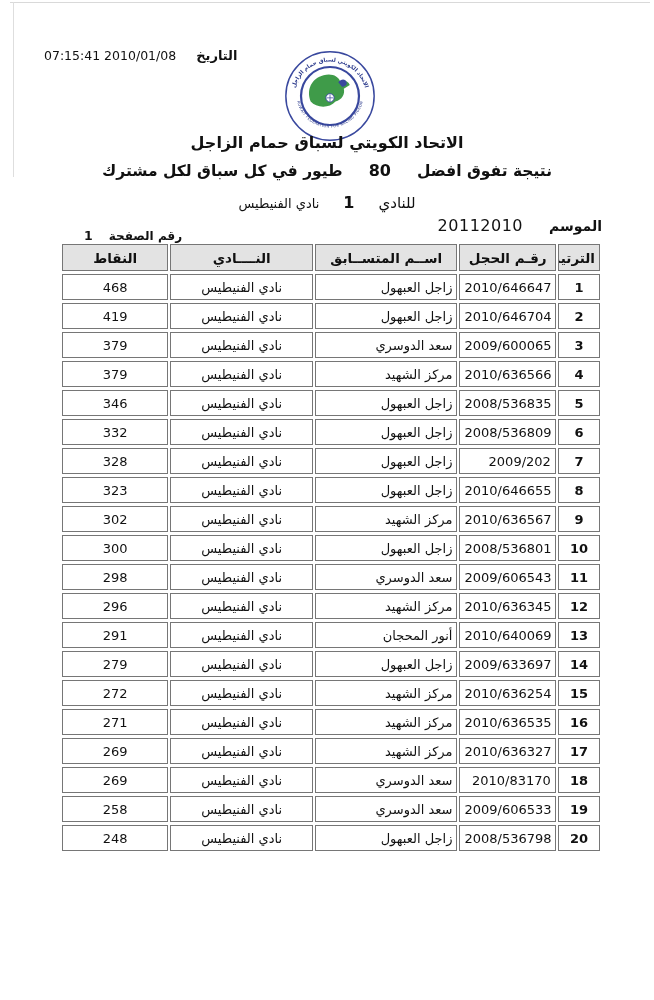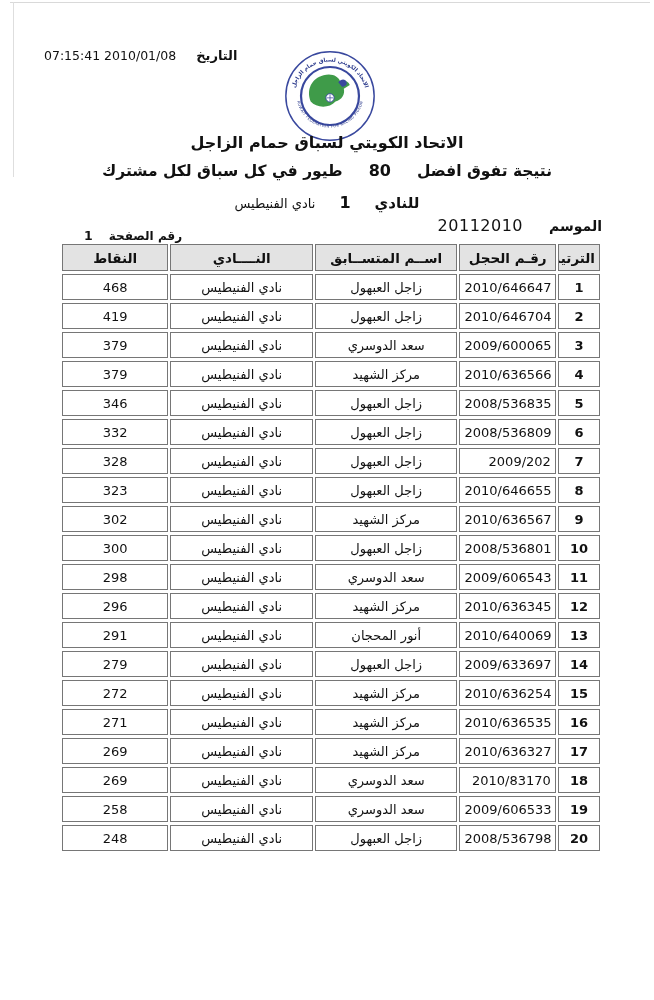--- a/index.html
+++ b/index.html
@@ -39,21 +39,21 @@
     display: flex; justify-content: center; align-items: baseline;
     direction: rtl; gap: 14px;
     font-weight: bold; font-size: 15.5px;
   }
   .title2 .count { font-size: 16px; margin: 0 12px; }
   .title3 {
     position: absolute; left: 0; top: 193px; width: 654px;
     display: flex; justify-content: center; align-items: baseline;
     direction: rtl; gap: 24px;
   }
-  .title3 .lbl { font-weight: bold; font-size: 15px; }
+  .title3 .lbl { font-weight: normal; font-size: 15px; }
   .title3 .num { font-weight: bold; font-size: 16px; }
   .title3 .club { font-size: 13px; }
 
   .season-line {
     position: absolute; right: 52px; top: 216px;
     display: flex; direction: rtl; align-items: baseline; gap: 26px;
   }
   .season-line .label { font-weight: bold; font-size: 14px; }
   .season-line .value { font-size: 16px; letter-spacing: 0.5px; }
 
@@ -82,21 +82,21 @@
     font-weight: bold;
     font-size: 13.5px;
     height: 25px;
     text-align: center;
     padding: 0 4px;
   }
   table.results th.pts-head { }
   table.results td { height: 24px; font-size: 13px; padding: 0 4px; }
   td.rank   { text-align: center; font-weight: bold; font-size: 13.5px; }
   td.ring   { text-align: right; padding-right: 8px; font-size: 14px; direction: ltr; }
-  td.name   { text-align: center; font-size: 13px; }
+  td.name   { text-align: right; font-size: 13px; }
   td.club   { text-align: center; font-size: 12.5px; }
   td.points { text-align: center; font-size: 14px; }
 </style>
 </head>
 <body>
 
 <div class="page">
   <div class="scan-edge-top"></div>
   <div class="scan-edge-left"></div>
 

